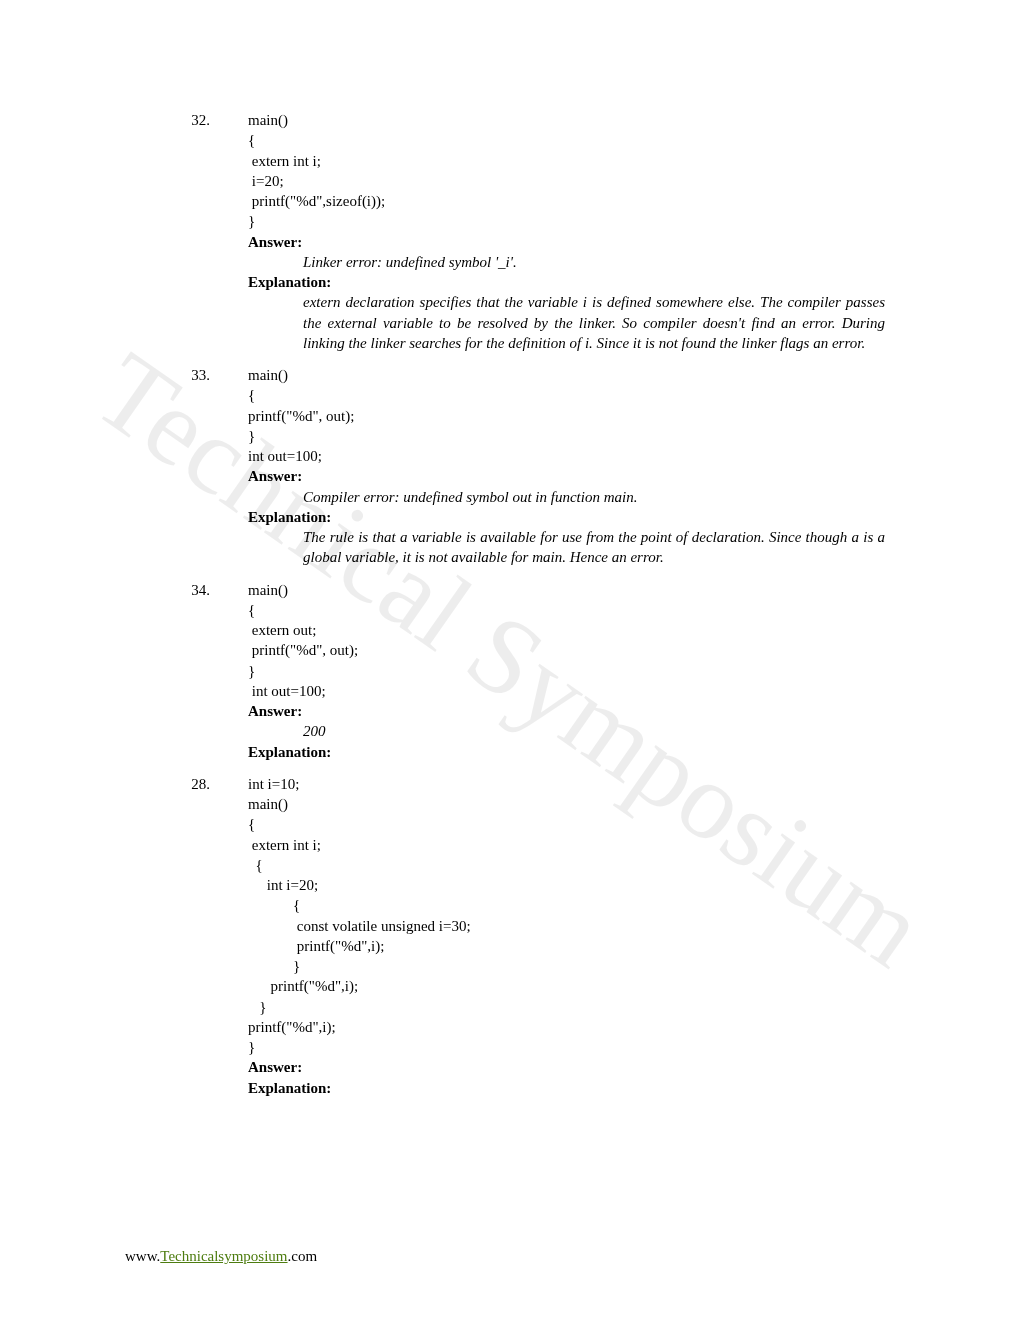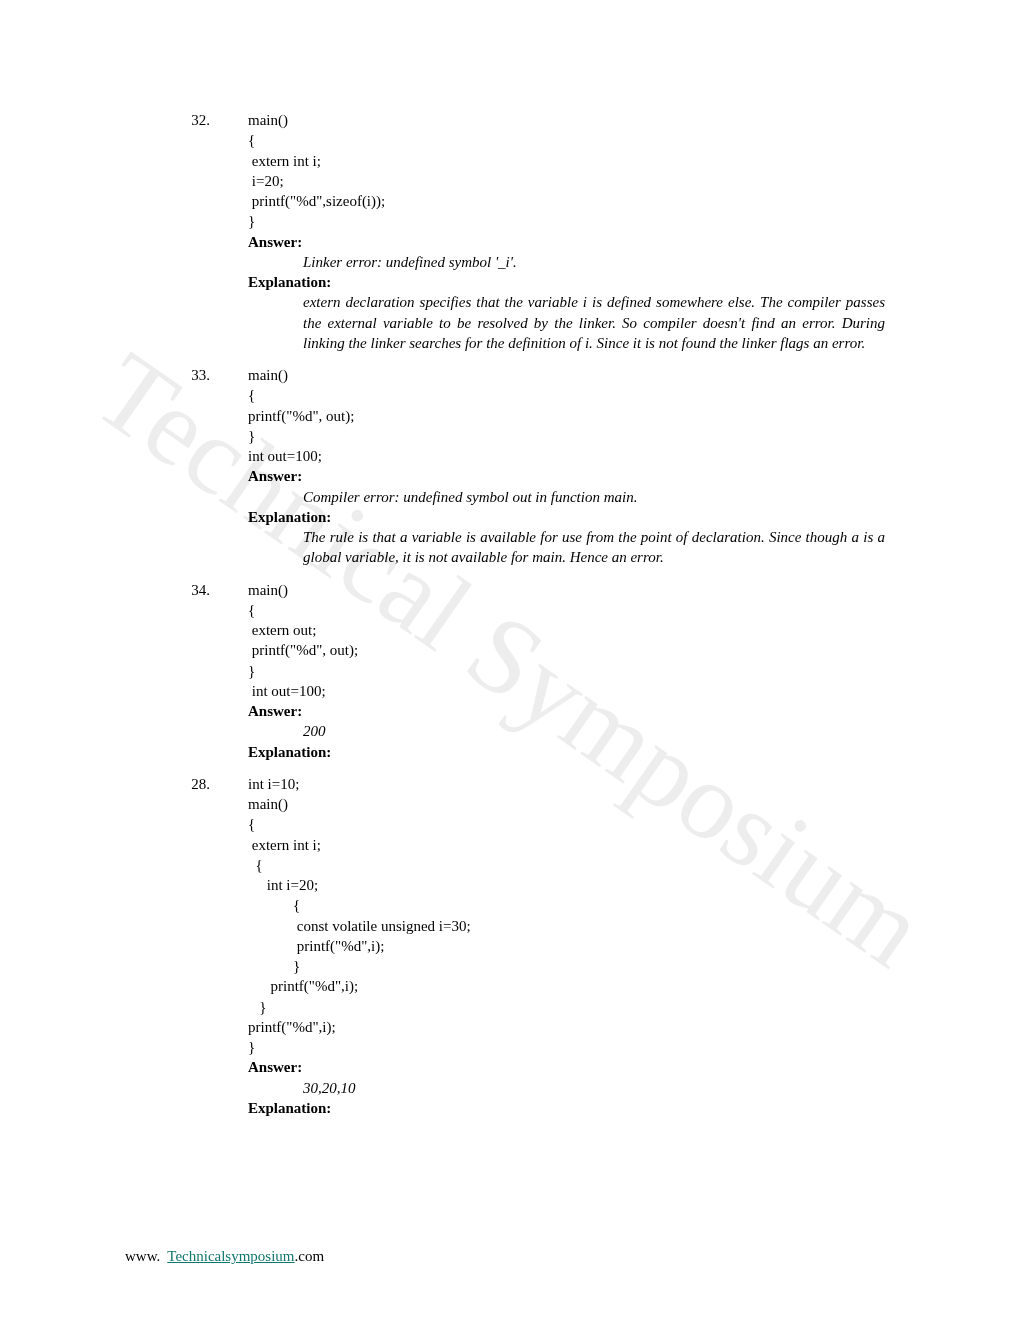--- a/index.html
+++ b/index.html
@@ -36,21 +36,21 @@
   .code { white-space: pre; font-family: "Times New Roman", Times, serif; }
   .b { font-weight: bold; }
   .indent1 { padding-left: 55px; font-style: italic; }
   .just { text-align: justify; }
   .footer {
     position: absolute;
     bottom: 55px;
     left: 125px;
     font-size: 15px;
   }
-  .footer a { color: #0f766e; text-decoration: underline; margin-left: 7px; }
+  .footer a { color: #4d7c0f; text-decoration: underline; }
 </style>
 </head>
 <body>
 
 <div class="watermark">Technical Symposium</div>
 
 <div class="page">
 
   <div class="q">
     <div class="qhead">
@@ -116,21 +116,20 @@
      int i=20;
             {
              const volatile unsigned i=30;
              printf("%d",i);
             }
       printf("%d",i);
    }
 printf("%d",i);
 }</div>
         <div class="b">Answer:</div>
-        <div class="indent1">30,20,10</div>
         <div class="b">Explanation:</div>
       </div>
     </div>
   </div>
 
 </div>
 
 <div class="footer">
   <span>www.</span><a href="#">Technicalsymposium</a><span>.com</span>
 </div>

